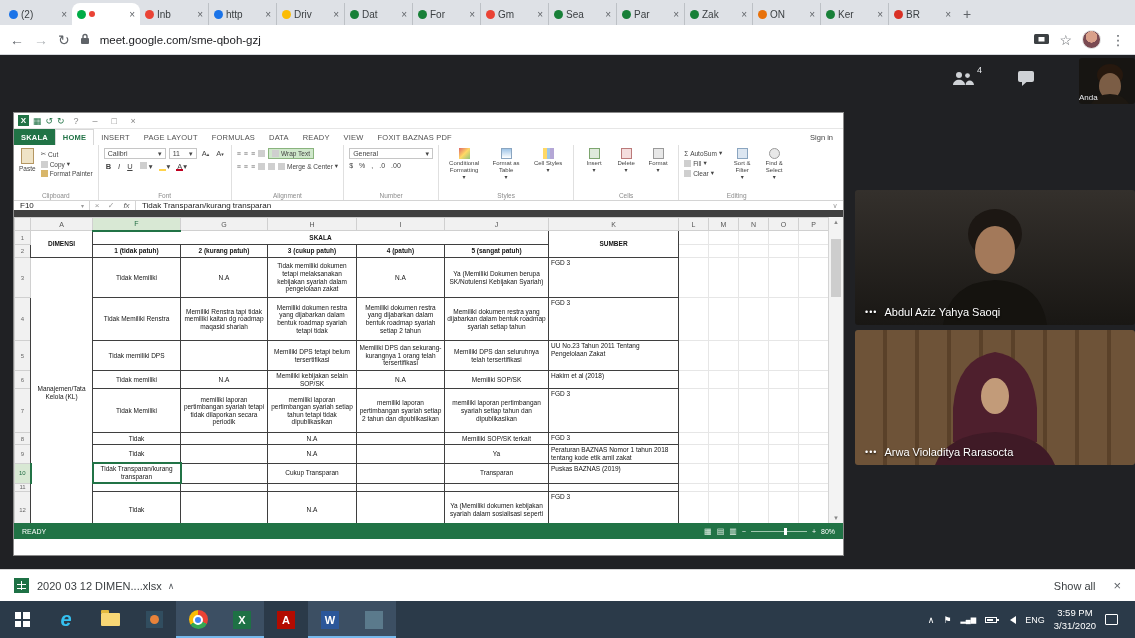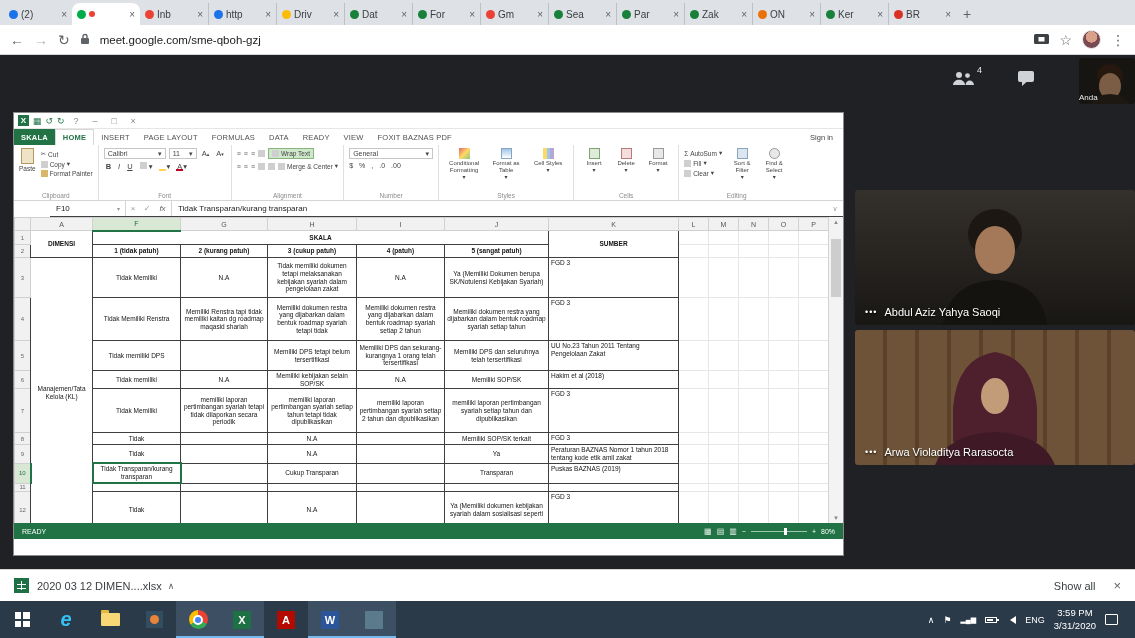--- a/index.html
+++ b/index.html
@@ -83,21 +83,21 @@
   .ic-cf { background:linear-gradient(135deg,#e06666,#ffd966,#93c47d); }
   .ic-ft { background:linear-gradient(#9fc5e8,#fff); border:1px solid #8aa5c0; }
   .ic-cs { background:linear-gradient(90deg,#ffd966 33%,#9fc5e8 33% 66%,#b4a7d6 66%); }
   .ic-ins { background:#dfeadb; border:1px solid #7da56f; }
   .ic-del { background:#f4dddd; border:1px solid #bb7a7a; }
   .ic-fmt { background:#e8e8e8; border:1px solid #9a9a9a; }
   .ic-sort { background:#dce6f1; border:1px solid #8aa5c0; }
   .ic-find { background:#e8e8e8; border-radius:50%; border:1px solid #9a9a9a; }
   .ed-col { display:flex; flex-direction:column; gap:2px; padding-top:1px; }
 
-  .xl-fbar { height:16px; display:flex; align-items:center; border-bottom:1px solid #404040; font-size:8px; background:#fff;margin-left:36px; }
+  .xl-fbar { height:16px; display:flex; align-items:center; border-bottom:7px solid #404040; font-size:8px; background:#fff; }
   .namebox { width:62px; padding-left:6px; color:#222; }
   .nb-dd { width:14px; color:#999; font-size:6px; border-right:1px solid #d4d4d4; height:100%; display:flex; align-items:center; justify-content:center; }
   .fxb { width:14px; text-align:center; color:#999; font-size:8px; }
   .fxb.fx { font-style:italic; color:#666; border-right:1px solid #d4d4d4; height:100%; display:flex; align-items:center; justify-content:center; width:18px; }
   .fvalue { flex:1; padding-left:6px; color:#222; }
   .fbar-dd { width:16px; text-align:center; color:#999; font-size:7px; }
 
   .xl-gridarea { position:relative; height:306px; overflow:hidden; background:#fff; }
   table.sheet { border-collapse:collapse; table-layout:fixed; width:814px; }
   .sheet td { overflow:hidden; padding:0; }

